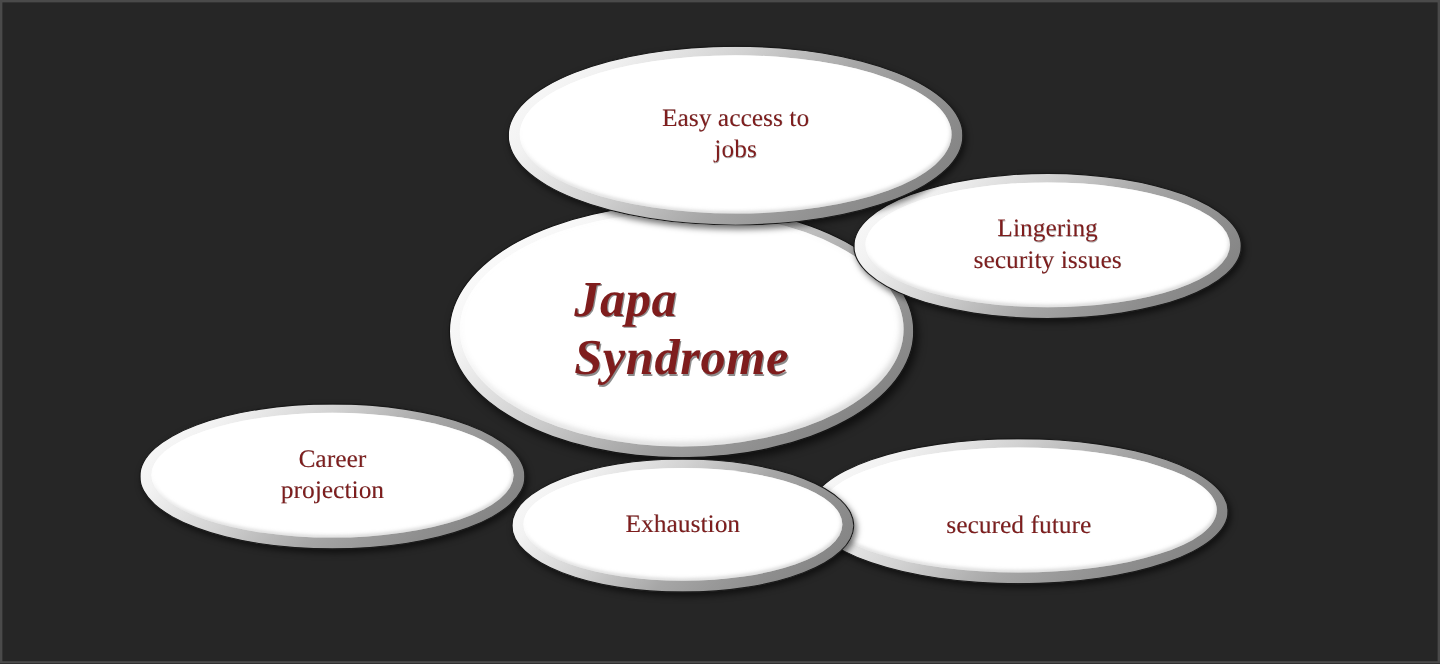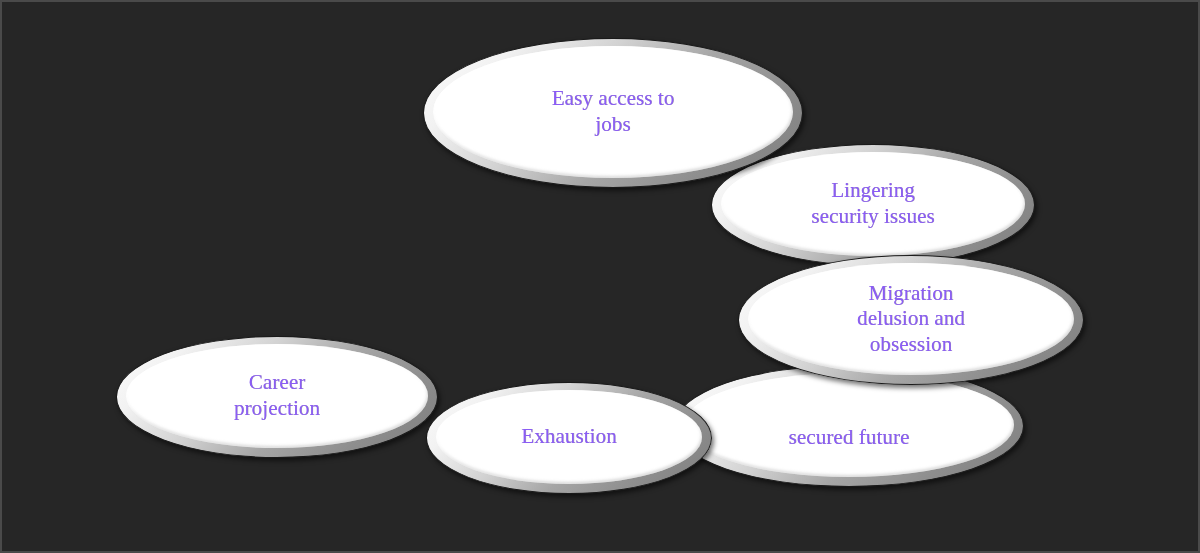--- a/index.html
+++ b/index.html
@@ -53,21 +53,21 @@
                 inset -1px -2px 3px rgba(150,150,150,0.35);
   }
 
   
   .sat > .face {
     top: 7px; left: 9px; right: 9px; bottom: 9px;
   }
 
   
   .label {
-    color: #8b5cf6;
+    color: #7f1d1d;
     line-height: 1.22;
     letter-spacing: 0.1px;
     padding: 0 10px;
     text-shadow: 0.4px 0.4px 0 rgba(0,0,0,0.35);
     white-space: pre-line;
   }
   .sat .label { font-size: 21px; }
 
   
   #hub {
@@ -145,36 +145,35 @@
   </div>
 
   <div class="bubble sat" id="sat-quest-secured">
     <div class="face">
       <span class="label">
         <span class="em-italic">secured</span><span> future</span>
       </span>
     </div>
   </div>
 
+  <div id="hub">
+    <div class="face">
+      <span class="label">Japa
+Syndrome</span>
+    </div>
+  </div>
 
   <div class="bubble sat" id="sat-easy-access">
     <div class="face">
       <span class="label">Easy access to
 jobs</span>
     </div>
   </div>
 
 
-  <div class="bubble sat" id="sat-migration-delusion">
-    <div class="face">
-      <span class="label">Migration
-delusion and
-obsession</span>
-    </div>
-  </div>
 
   <div class="bubble sat" id="sat-exhaustion">
     <div class="face">
       <span class="label">Exhaustion</span>
     </div>
   </div>
 
 </div>
 
 </body></html>

